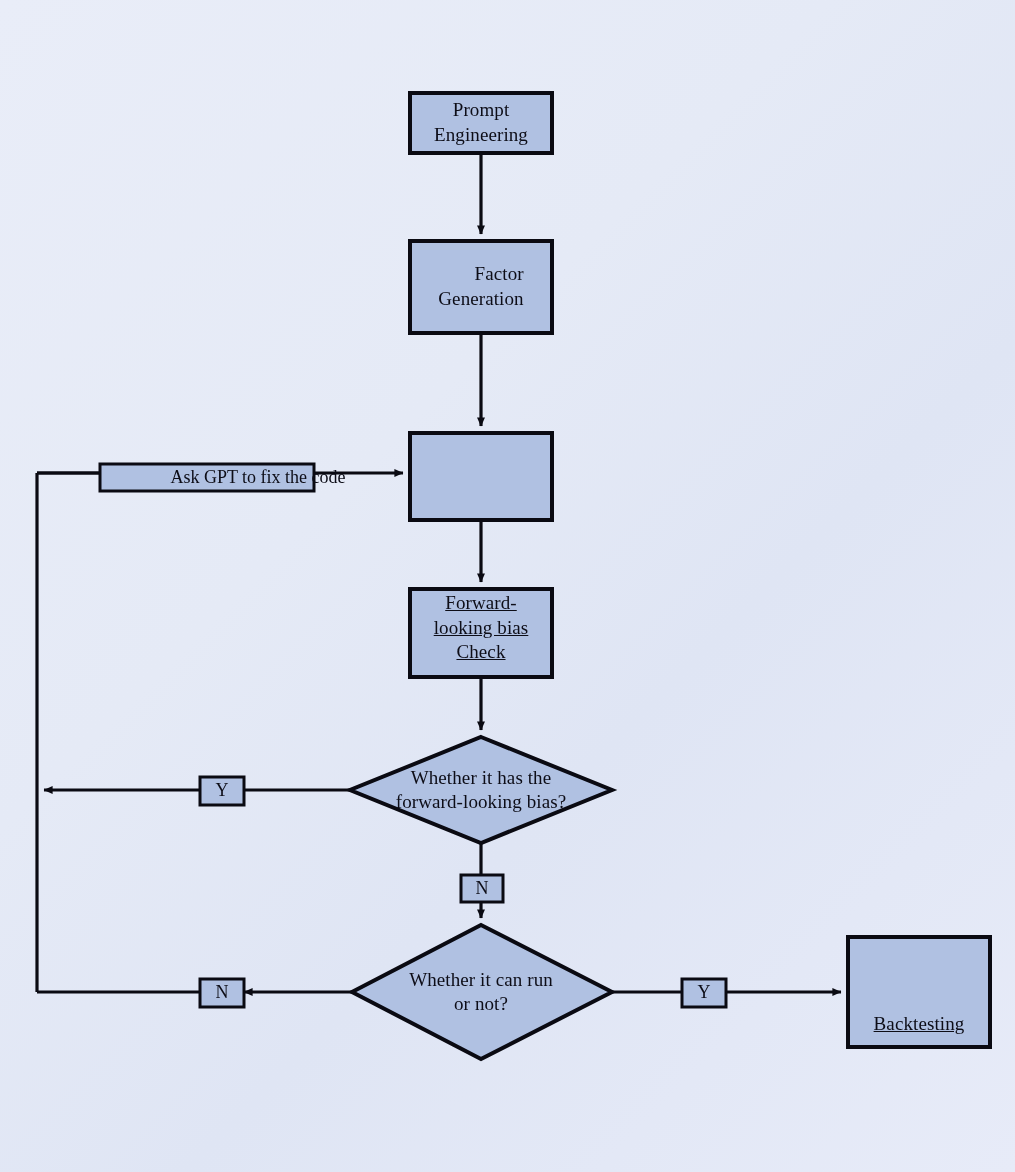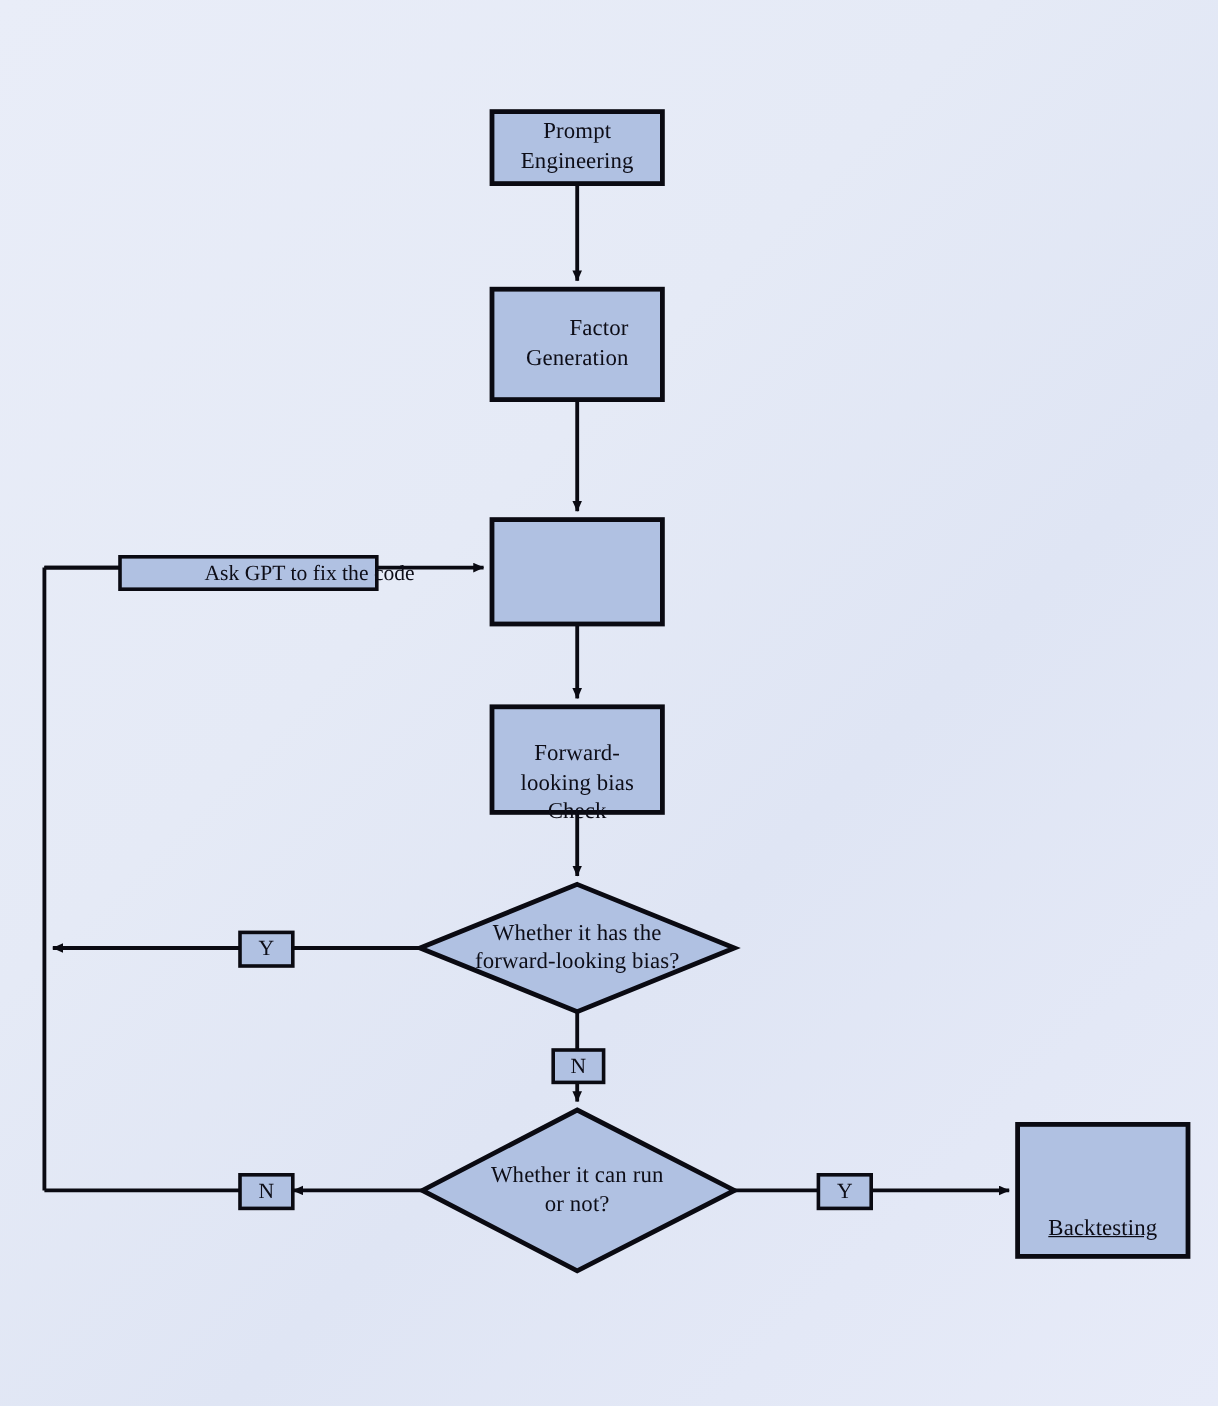--- a/index.html
+++ b/index.html
@@ -119,21 +119,21 @@
     </g>
   </svg>
 
   <div class="node-text" style="left:410px; top:93px; width:142px; height:60px;">Prompt
 Engineering</div>
 
   <div class="node-text" style="left:410px; top:241px; width:142px; height:92px;text-align:right;">Factor
 Generation</div>
 
 
-  <div class="node-text" style="left:410px; top:609px; width:142px; height:88px;">Forward-
+  <div class="node-text" style="left:410px; top:584px; width:142px; height:88px;text-decoration:underline;">Forward-
 looking bias
 Check</div>
 
   <div class="node-text diamond-text" style="left:351px; top:953px; width:260px; height:78px;">Whether it can run
 or not?</div>
 
   <div class="node-text diamond-text" style="left:351px; top:751px; width:260px; height:78px;">Whether it has the
 forward-looking bias?</div>
 
   <div class="node-text" style="left:848px; top:969px; width:142px; height:110px;text-decoration:underline;">Backtesting</div>

